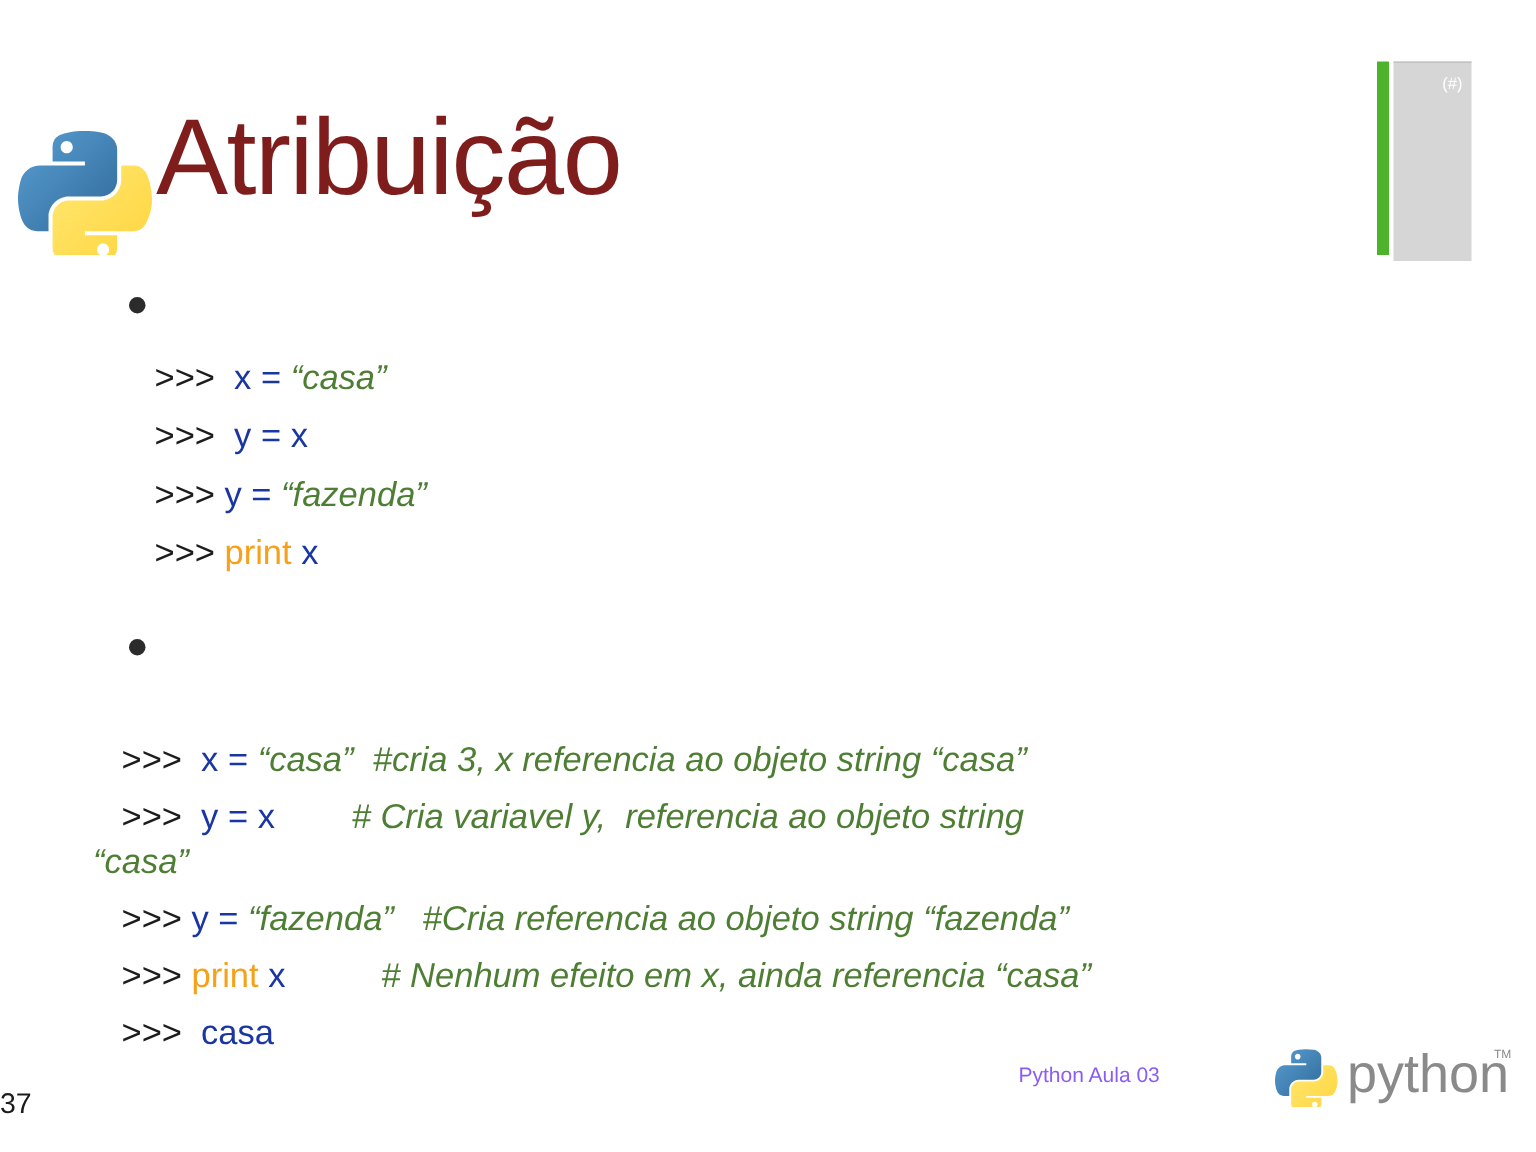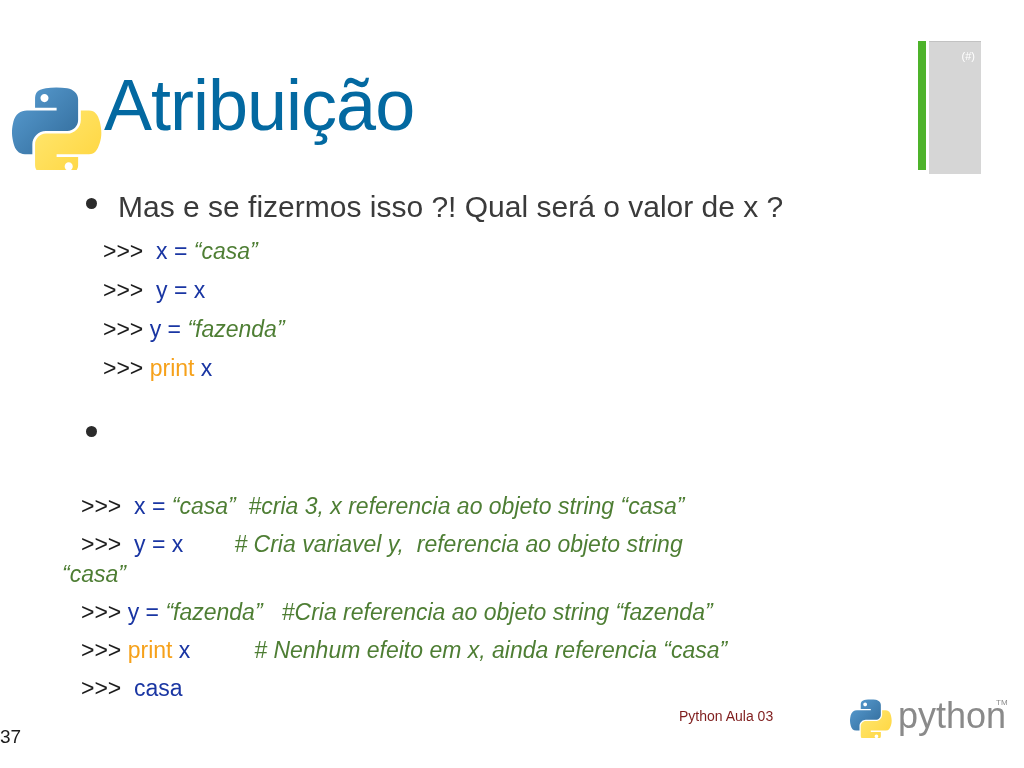--- a/index.html
+++ b/index.html
@@ -8,21 +8,21 @@
     width:1024px;height:768px;
     background:#ffffff;
     overflow:hidden;
     font-family:"Liberation Sans", sans-serif;
     margin:0 auto;
   }
   
   .title-logo{position:absolute;left:12px;top:80px;width:90px;height:90px;}
   .slide-title{
     position:absolute;left:104px;top:66px;
-    font-size:72px;line-height:1.1;color:#0369a1;
+    font-size:72px;line-height:1.1;color:#7f1d1d;
     letter-spacing:-1px;white-space:nowrap;
   }
   .accent-bar{
     position:absolute;left:918px;top:41px;width:8px;height:129px;
     background:var(--bar-green);
   }
   .number-box{
     position:absolute;left:929px;top:41px;width:52px;height:132px;
     background:#d6d6d6;border-top:1px solid #c2c2c2;
   }
@@ -55,21 +55,21 @@
   .code2 .code-line{margin-bottom:10px;}
   .code2 .code-line:nth-child(2){margin-bottom:2px;}
   .code-line.indent{padding-left:19px;}
   .tok-k{color:#1c1c1c;}
   .tok-b{color:var(--code-blue);}
   .tok-g{color:var(--code-green);font-style:italic;}
   .tok-o{color:var(--code-orange);}
   
   .footer-label{
     position:absolute;left:679px;top:708px;
-    font-size:14px;color:#7f1d1d;
+    font-size:14px;color:#8b5cf6;
   }
   .page-number{
     position:absolute;left:0;top:726px;width:1024px;
     font-size:19px;color:#1c1c1c;
   }
   .brand{
     position:absolute;left:850px;top:694px;width:160px;height:48px;
   }
   .brand .icon{position:absolute;left:0;top:2px;width:42px;height:42px;}
   .brand .wordmark{
@@ -102,21 +102,20 @@
   </svg>
 
   <div class="slide-title">Atribuição</div>
 
   <div class="accent-bar"></div>
   <div class="number-box">
     <span class="ph">(#)</span>
   </div>
 
   <span class="bullet-dot dot1"></span>
-  <div class="bullet-text bullet1">Mas e se fizermos isso ?! Qual será o valor de x ?</div>
 
   <div class="code code1"><div class="code-line"><span class="tok-k">&gt;&gt;&gt;  </span><span class="tok-b">x = </span><span class="tok-g">“casa”</span></div><div class="code-line"><span class="tok-k">&gt;&gt;&gt;  </span><span class="tok-b">y = x</span></div><div class="code-line"><span class="tok-k">&gt;&gt;&gt; </span><span class="tok-b">y = </span><span class="tok-g">“fazenda”</span></div><div class="code-line"><span class="tok-k">&gt;&gt;&gt; </span><span class="tok-o">print </span><span class="tok-b">x</span></div></div>
 
   <span class="bullet-dot dot2"></span>
 
   <div class="code code2"><div class="code-line indent"><span class="tok-k">&gt;&gt;&gt;  </span><span class="tok-b">x = </span><span class="tok-g">“casa”</span><span class="tok-g">  #cria 3, x referencia ao objeto string “casa”</span></div><div class="code-line indent"><span class="tok-k">&gt;&gt;&gt;  </span><span class="tok-b">y = x</span><span class="tok-g">        # Cria variavel y,  referencia ao objeto string</span></div><div class="code-line"><span class="tok-g">“casa”</span></div><div class="code-line indent"><span class="tok-k">&gt;&gt;&gt; </span><span class="tok-b">y = </span><span class="tok-g">“fazenda”</span><span class="tok-g">   #Cria referencia ao objeto string “fazenda”</span></div><div class="code-line indent"><span class="tok-k">&gt;&gt;&gt; </span><span class="tok-o">print </span><span class="tok-b">x</span><span class="tok-g">          # Nenhum efeito em x, ainda referencia “casa”</span></div><div class="code-line indent"><span class="tok-k">&gt;&gt;&gt;  </span><span class="tok-b">casa</span></div></div>
 
   <div class="footer-label">Python Aula 03</div>
   <div class="page-number">37</div>
 

